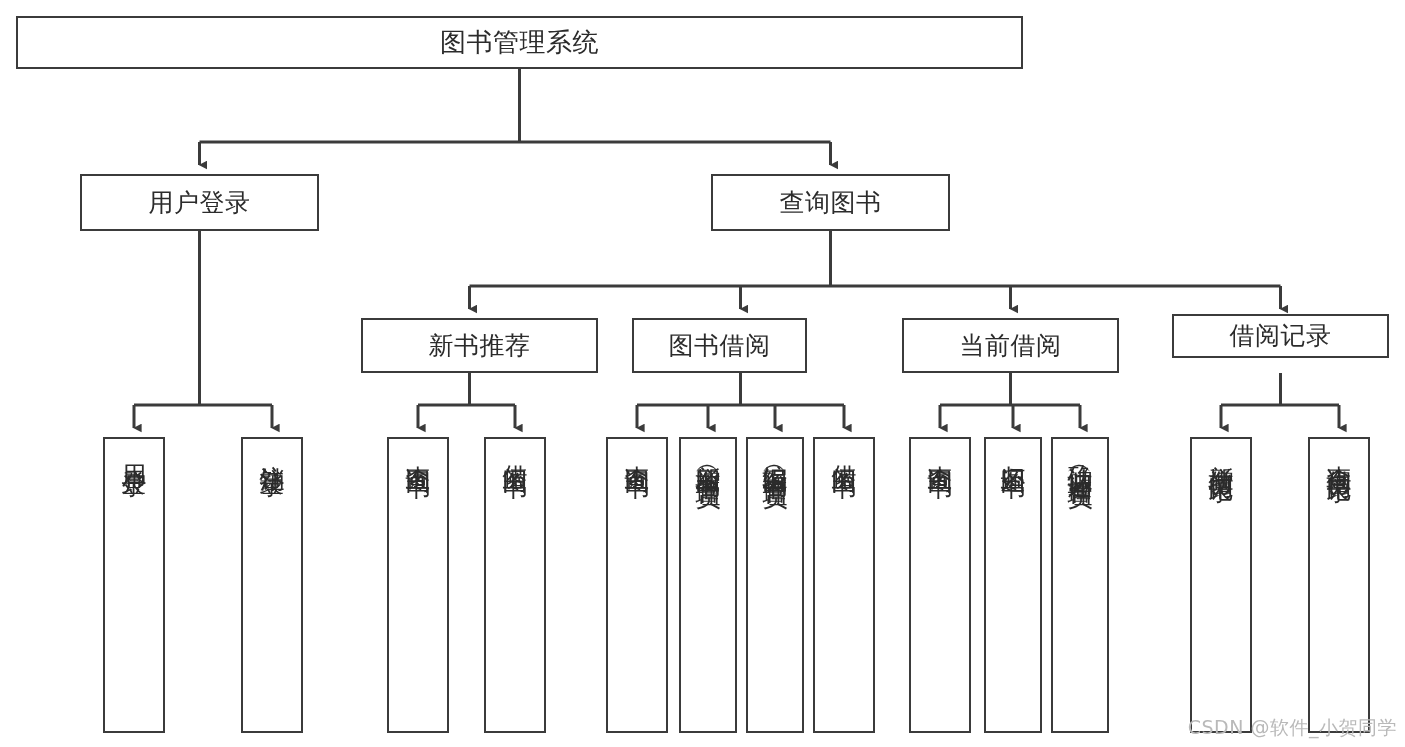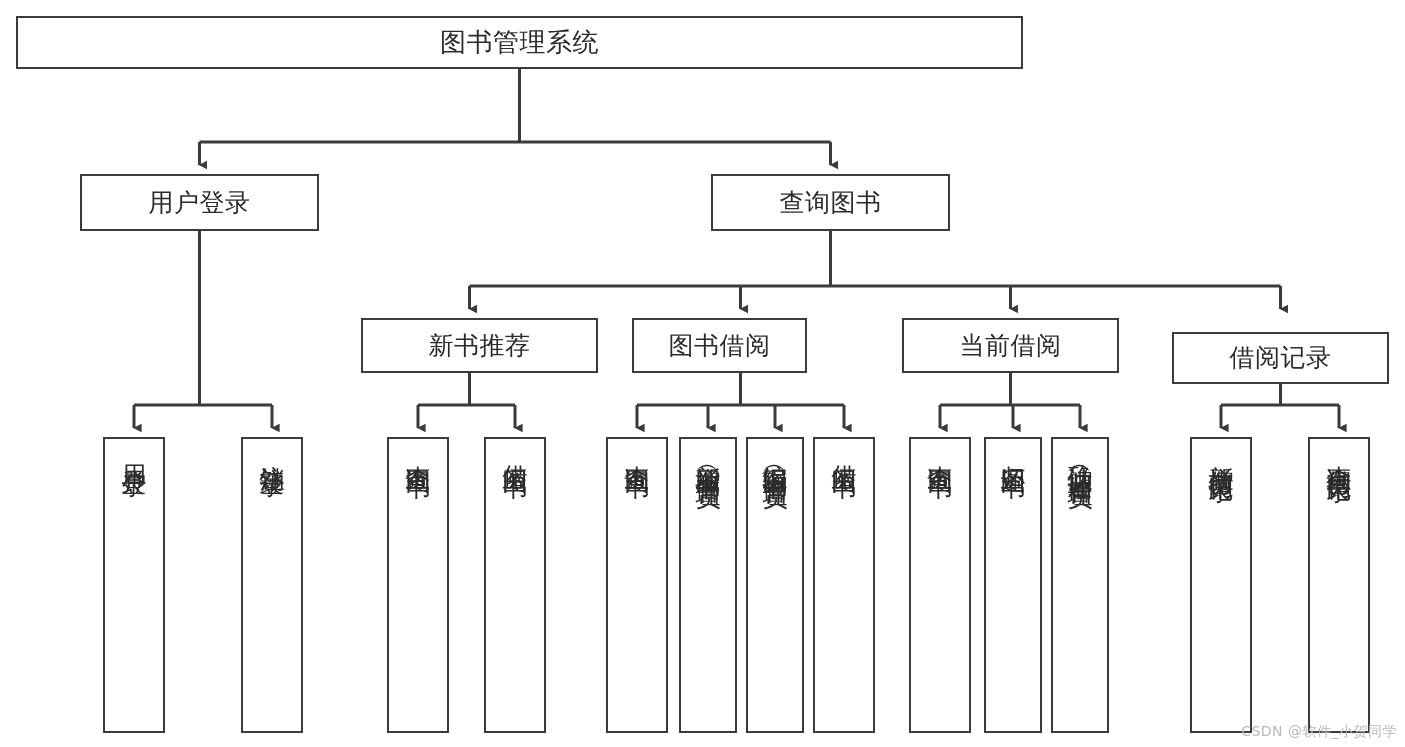--- a/index.html
+++ b/index.html
@@ -60,21 +60,21 @@
     writing-mode: vertical-rl;
     text-orientation: upright;
     font-size: 25px;
     letter-spacing: 3px;
     line-height: 1;
   }
   #watermark {
     position: absolute;
     right: 8px;
     bottom: 6px;
-    font-size: 14px;
+    font-size: 19px;
     color: #b9b9b9;
     letter-spacing: 0.5px;
     z-index: 5;
     white-space: nowrap;
     font-family: "DejaVu Sans", "Liberation Sans", sans-serif;
   }
 </style>
 </head>
 <body>
 
@@ -135,21 +135,21 @@
       </div>
       <div class="node horiz" style="left: 361px; top: 318px; width: 237px; height: 55px;">
         <span class="node-label">新书推荐</span>
       </div>
       <div class="node horiz" style="left: 632px; top: 318px; width: 175px; height: 55px;">
         <span class="node-label">图书借阅</span>
       </div>
       <div class="node horiz" style="left: 902px; top: 318px; width: 217px; height: 55px;">
         <span class="node-label">当前借阅</span>
       </div>
-      <div class="node horiz" style="left: 1172px; top: 332px; width: 217px; height: 52px;">
+      <div class="node horiz" style="left: 1172px; top: 314px; width: 217px; height: 44px;">
         <span class="node-label">借阅记录</span>
       </div>
       <div class="node vert" style="left: 103px; top: 437px; width: 62px; height: 296px;">
         <span class="node-label">用户登录</span>
       </div>
       <div class="node vert" style="left: 241px; top: 437px; width: 62px; height: 296px;">
         <span class="node-label">注销登录</span>
       </div>
       <div class="node vert" style="left: 387px; top: 437px; width: 62px; height: 296px;">
         <span class="node-label">查询图书</span>

